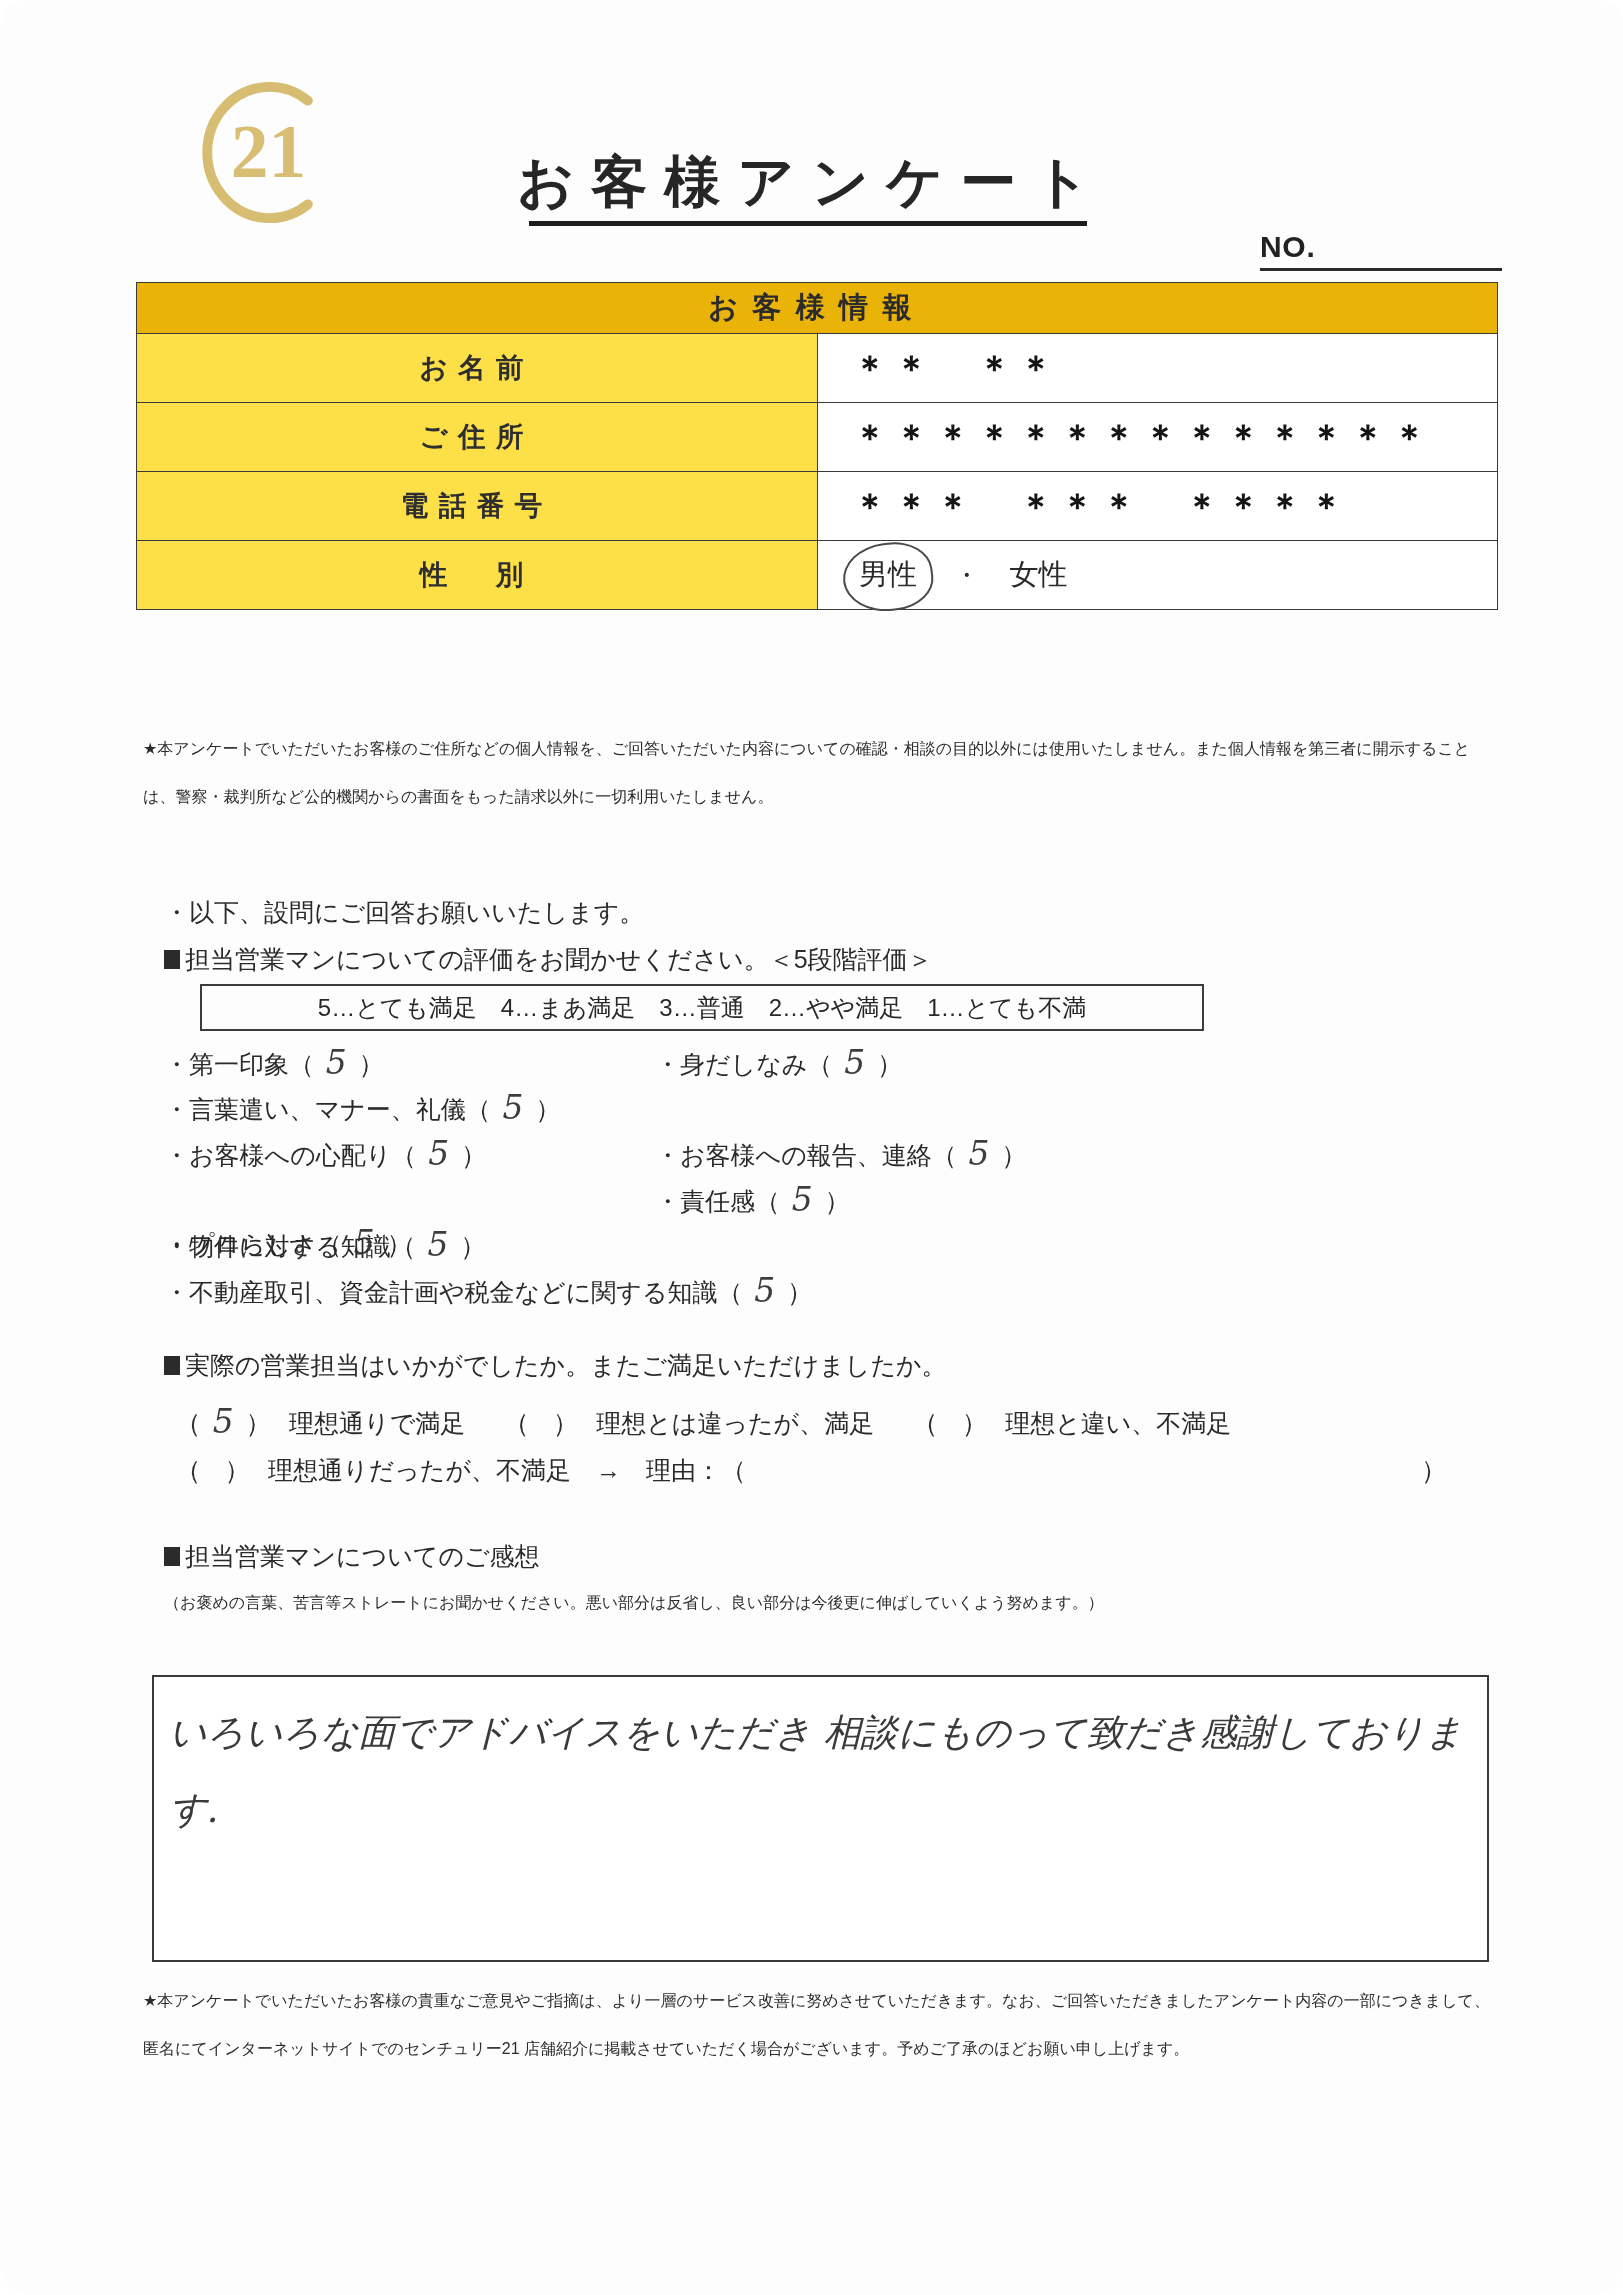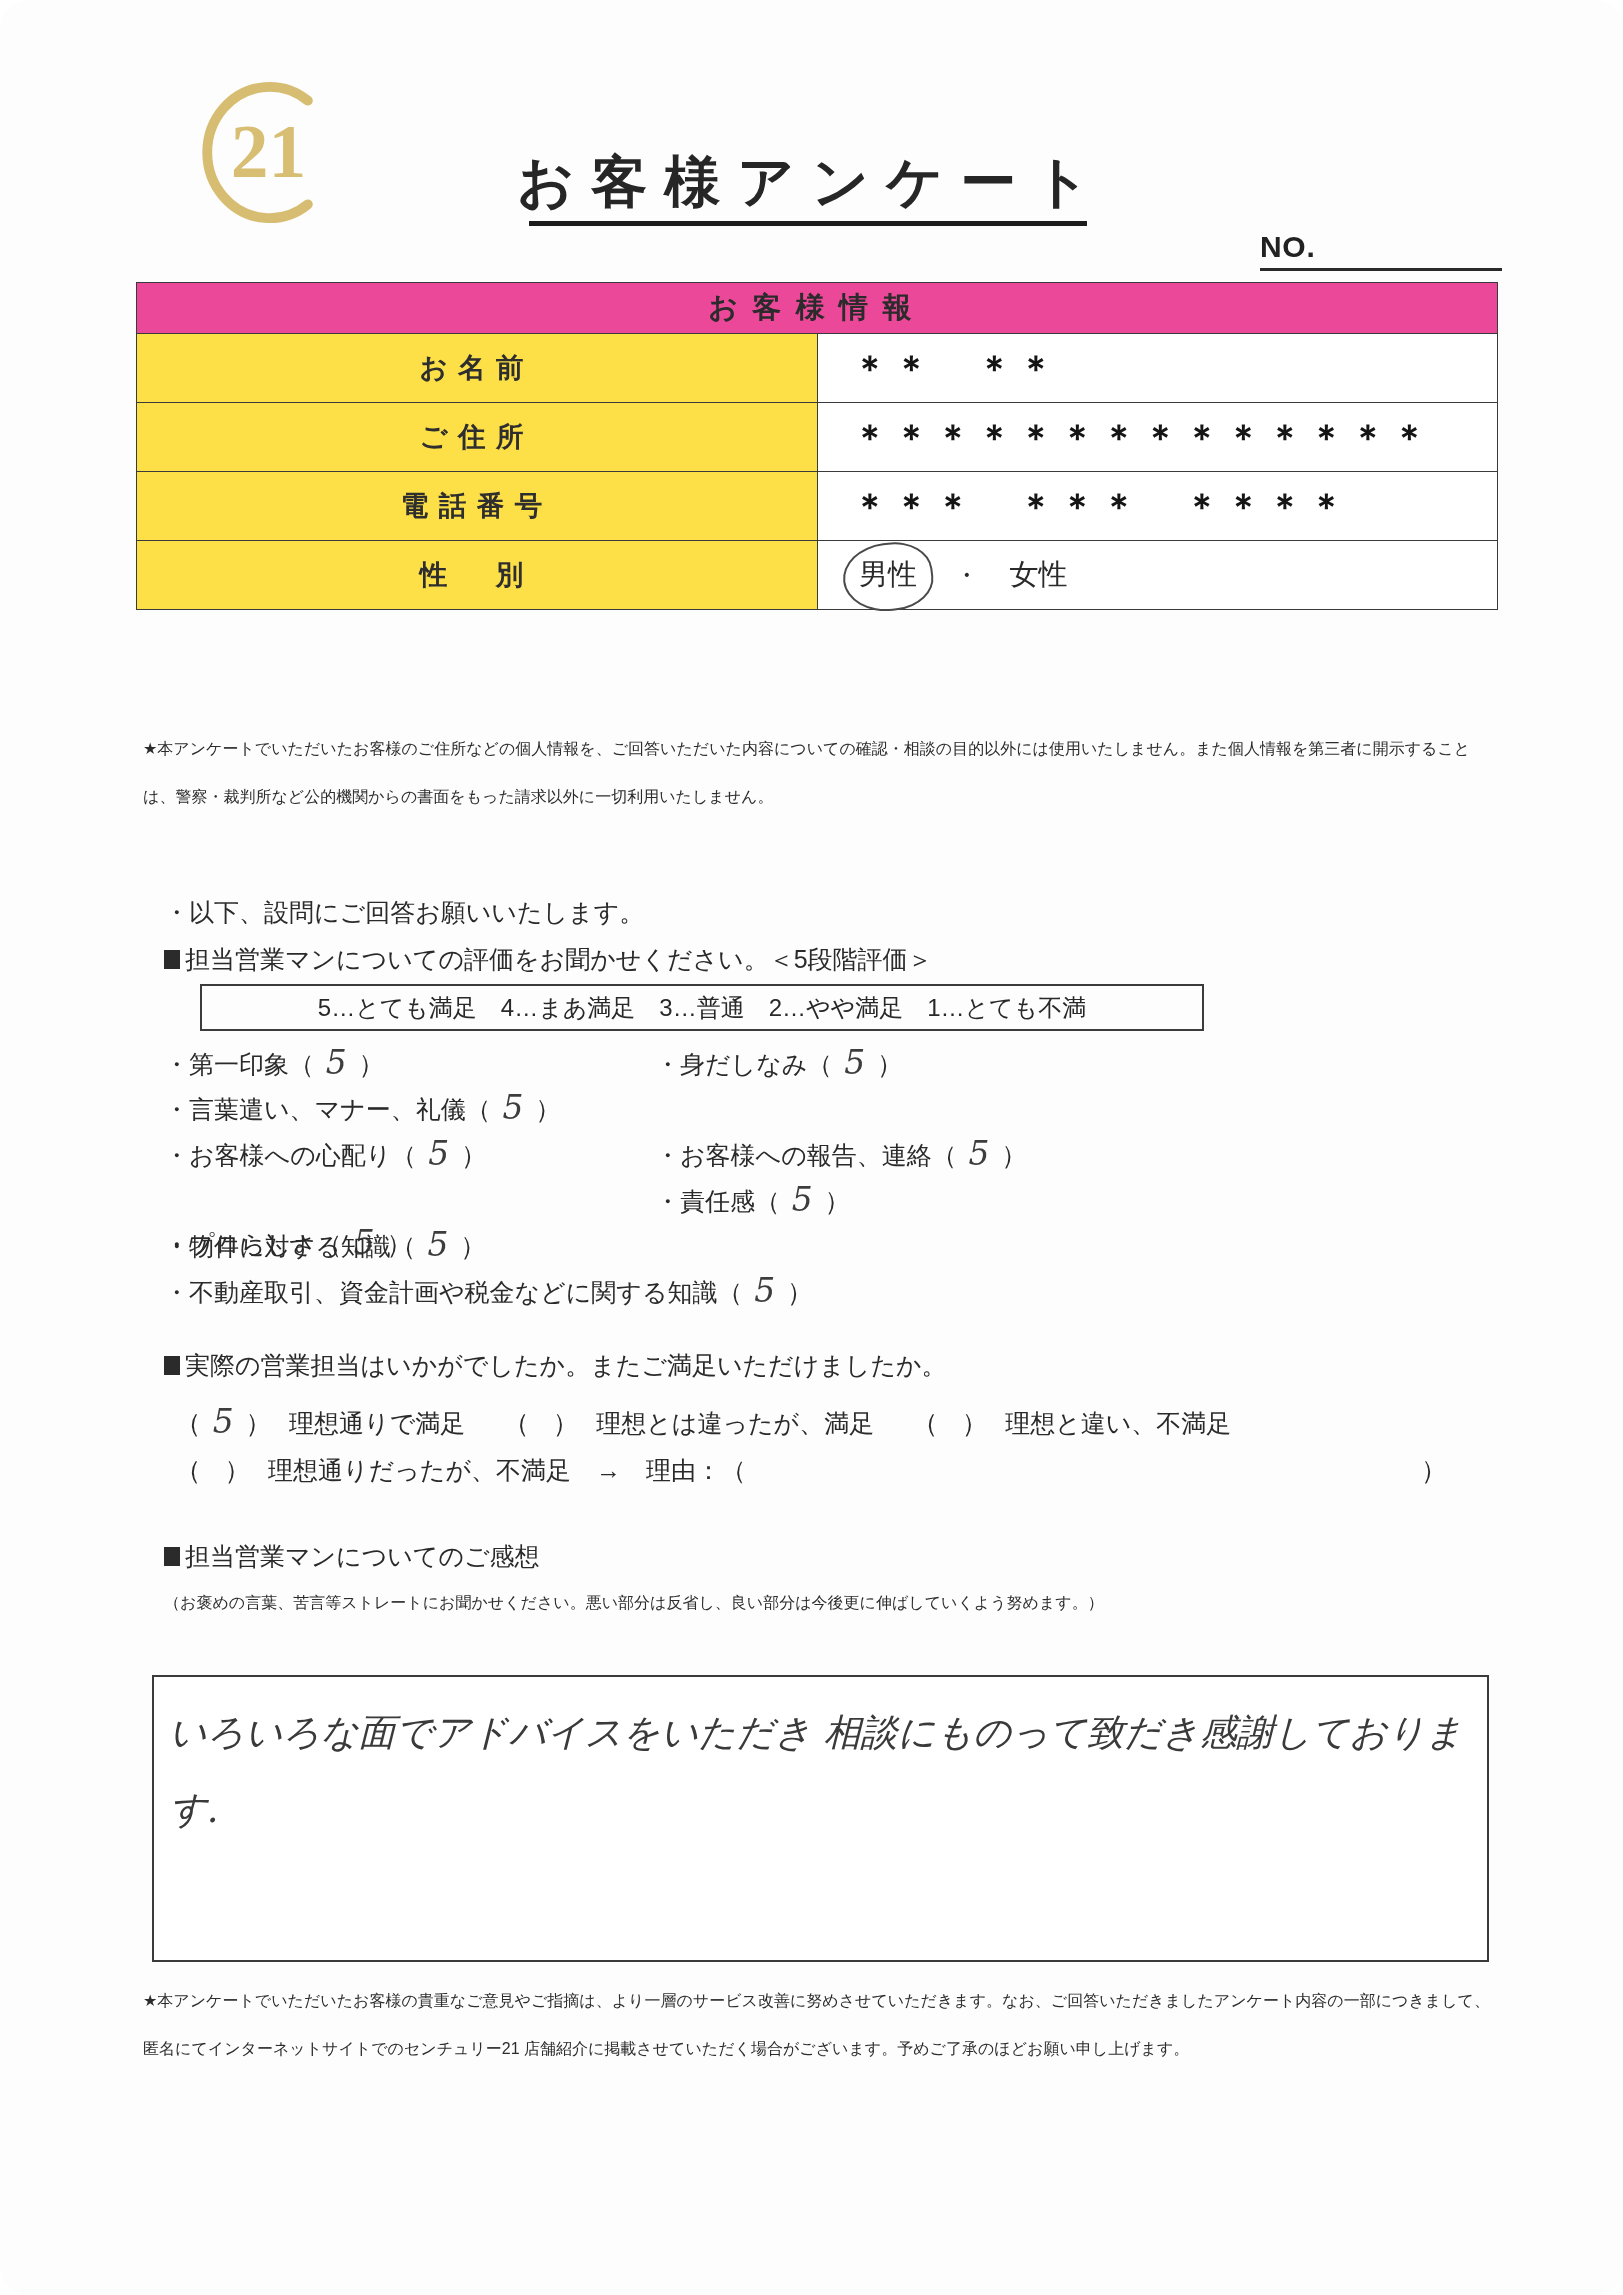--- a/index.html
+++ b/index.html
@@ -77,21 +77,21 @@
     table-layout: fixed;
   }
   #info-table td {
     border: 1.3px solid #3a3a3a;
     padding: 0;
     height: 68px;
     vertical-align: middle;
   }
   #info-table tr.hdr td {
     height: 50px;
-    background: #ec4899;
+    background: #eab308;
     text-align: center;
     font-size: 29px;
     font-weight: bold;
     letter-spacing: 14.4px;
     color: #2b2b2b;
   }
   #info-table td.lbl {
     width: 236px;
     background: #fde047;
     text-align: center;

